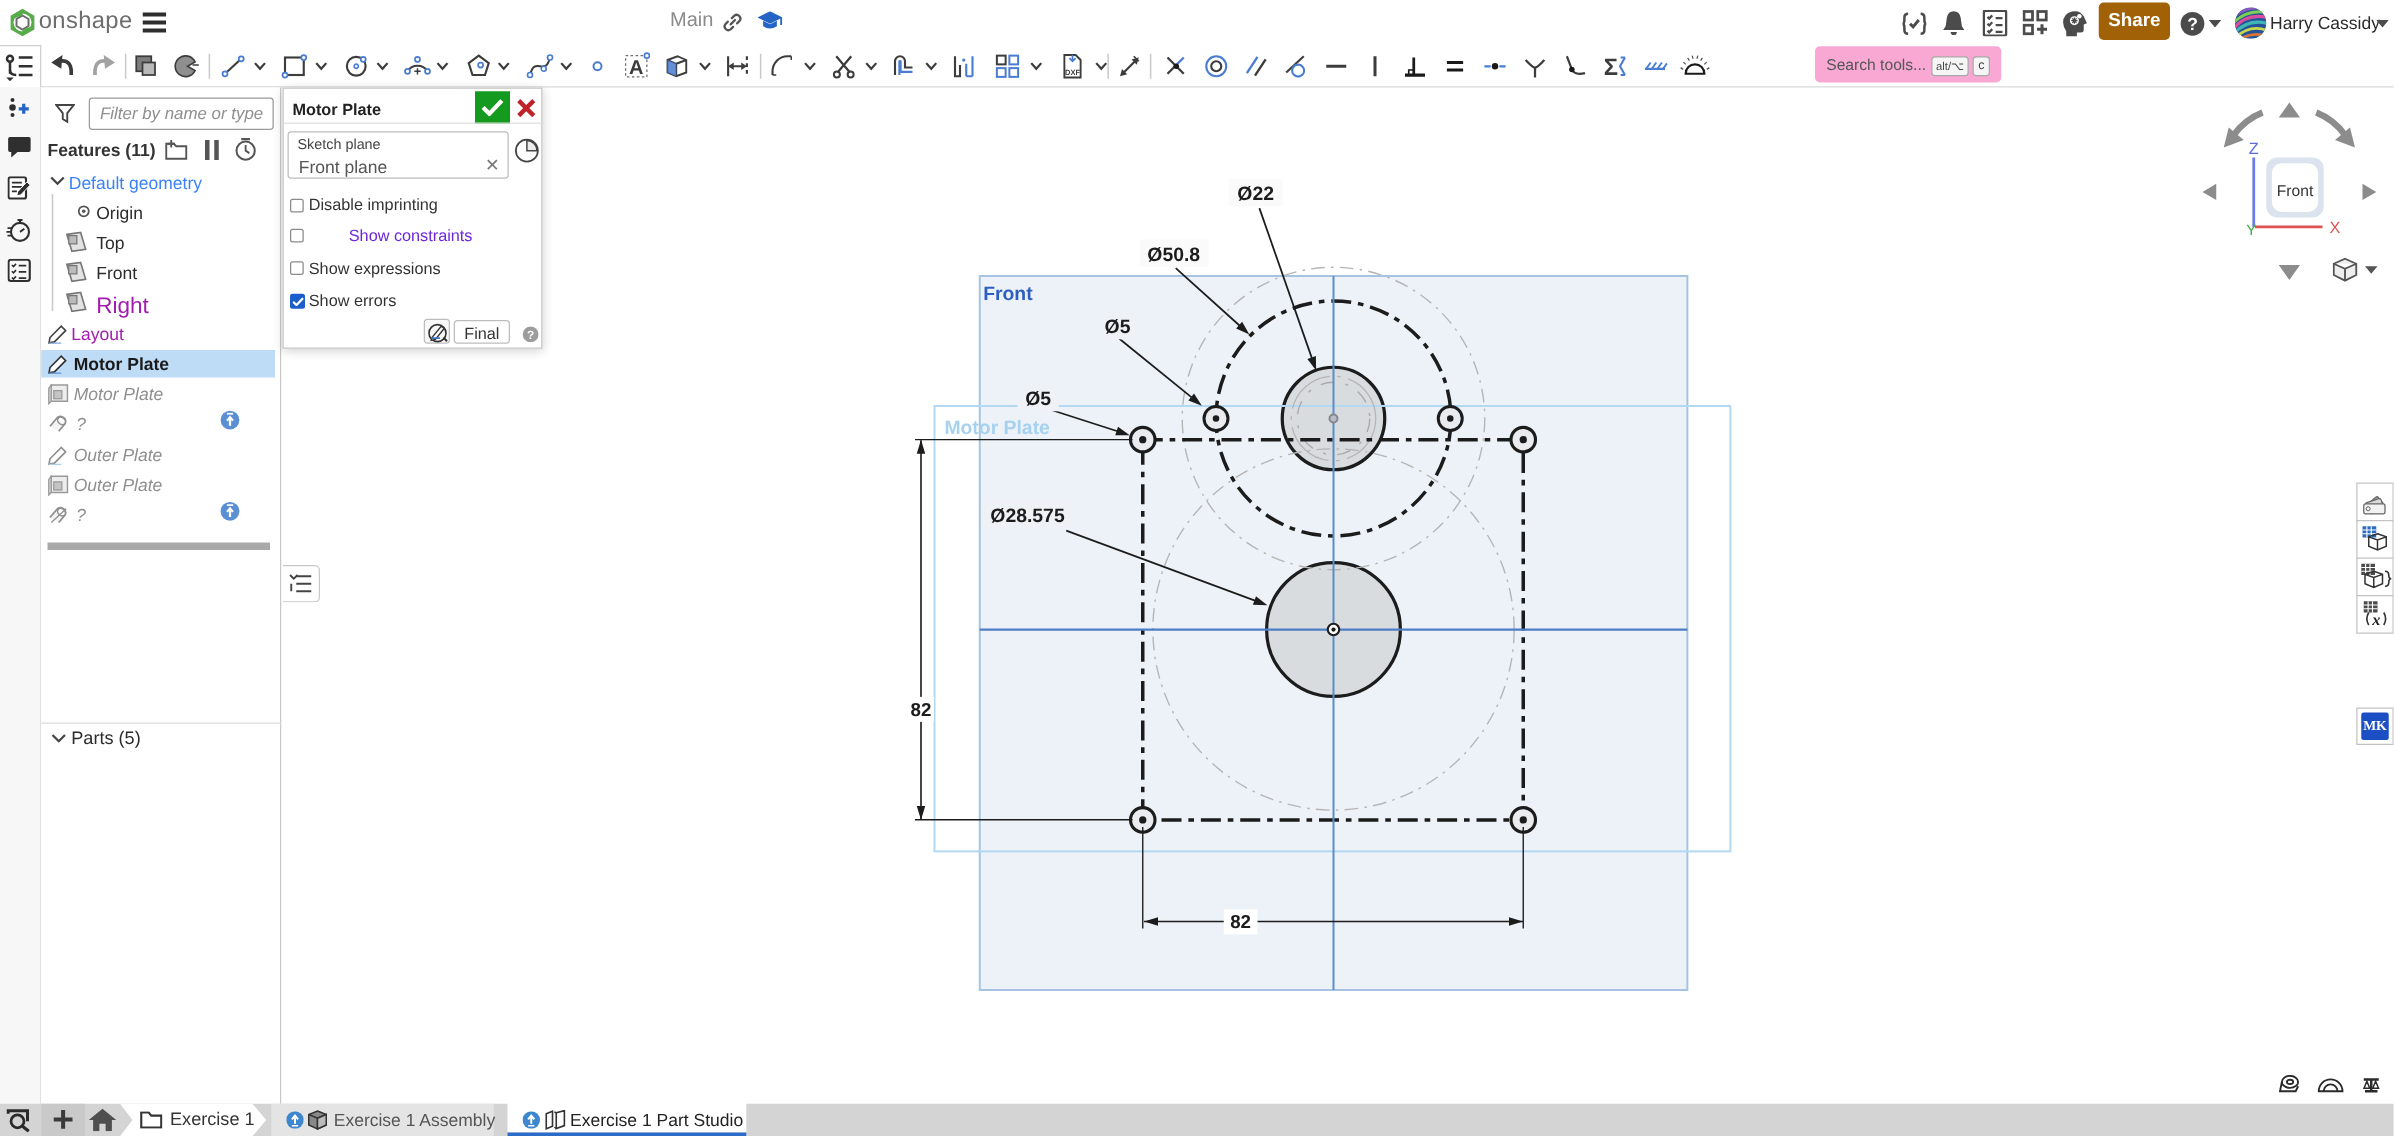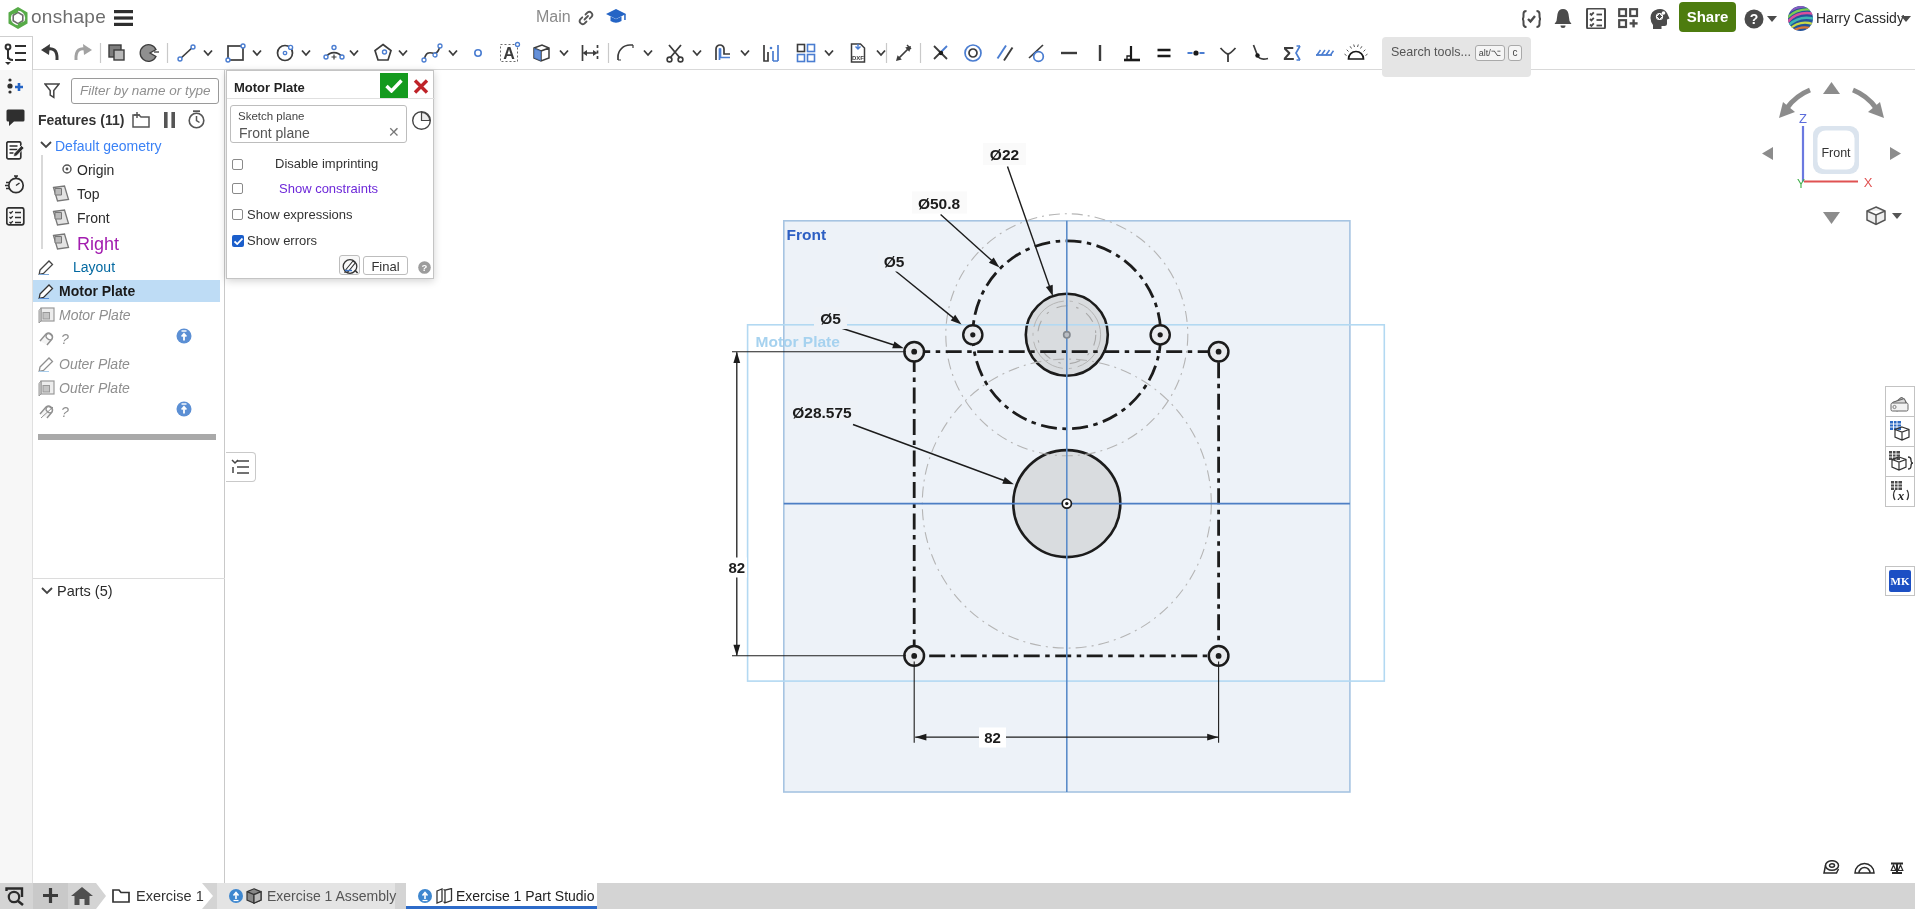--- a/index.html
+++ b/index.html
@@ -256,21 +256,21 @@
           <path d="M15.6 11.4 v8"></path>
           <path d="M11.6 15.4 h8"></path>
         </g>
     </svg>
     <svg class="abs" style="left:1650px;top:8px" width="20" height="22" viewBox="0 0 20 22">
       <path d="M3 21 L3 17 Q0.5 13.5 0.5 10 Q0.5 3 7.5 1.2 Q14 -0.2 17 5 L19.5 10.5 L17 11.5 L17 16 Q17 18 14.5 18 L11.5 18 L11.5 21 Z" fill="#4b4b4b"></path>
       <circle cx="9.5" cy="8.5" r="3.6" fill="#fff"></circle>
       <circle cx="13.5" cy="5" r="1.8" fill="#fff"></circle>
       <path d="M9.5 6 v5 M7 8.5 h5 M7.8 6.7 l3.4 3.6 M11.2 6.7 l-3.4 3.6" stroke="#4b4b4b" stroke-width="1"></path>
     </svg>
-    <div class="abs" style="left:1679px;top:2px;width:57px;height:30px;background:#4d7c0f;border-radius:4px;color:#fff;font-size:15px;font-weight:bold;text-align:center;line-height:30px;">Share</div>
+    <div class="abs" style="left:1679px;top:2px;width:57px;height:30px;background:#a16207;border-radius:4px;color:#fff;font-size:15px;font-weight:bold;text-align:center;line-height:30px;">Share</div>
     <svg class="abs" style="left:1744px;top:9px" width="20" height="20" viewBox="0 0 20 20">
       <circle cx="10" cy="10" r="9.5" fill="#4b4b4b"></circle>
       <text x="10" y="15" font-size="14" font-weight="bold" fill="#fff" text-anchor="middle" font-family="Liberation Sans">?</text>
     </svg>
     <svg class="abs" style="left:1767px;top:16px" width="10" height="6" viewBox="0 0 10 6">
         <polygon points="0,0 10,0 5,6" fill="#4b4b4b"></polygon>
       </svg>
 
     <svg class="abs" style="left:1788px;top:6px" width="25" height="25" viewBox="0 0 25 25">
       <defs>
@@ -491,21 +491,21 @@
           <path d="M449 14.5 l4 4.5 4 -4.5"></path>
           <path d="M560 14.5 l4 4.5 4 -4.5"></path>
           <path d="M644 14.5 l4 4.5 4 -4.5"></path>
           <path d="M693 14.5 l4 4.5 4 -4.5"></path>
           <path d="M741 14.5 l4 4.5 4 -4.5"></path>
           <path d="M825 14.5 l4 4.5 4 -4.5"></path>
           <path d="M877 14.5 l4 4.5 4 -4.5"></path>
     </g>
    </svg>
 
-   <div class="abs" style="left:1382px;top:1px;width:149px;height:40px;background:#e5e5e5;border-radius:4px;">
+   <div class="abs" style="left:1452px;top:1px;width:149px;height:29px;background:#f9a8d4;border-radius:4px;">
      <span style="position:absolute;left:9px;top:8px;font-size:12.5px;color:#555;">Search tools...</span>
      <span style="position:absolute;left:93px;top:8px;width:30px;height:16px;border:1px solid #a9a9a9;border-radius:3px;font-size:9px;color:#444;text-align:center;line-height:14px;background:#f5f5f5;">alt/⌥</span>
      <span style="position:absolute;left:126px;top:8px;width:14px;height:16px;border:1px solid #a9a9a9;border-radius:3px;font-size:10px;color:#444;text-align:center;line-height:14px;background:#f5f5f5;">c</span>
    </div>
   </div>
   <div id="treetab">
     <svg width="24" height="22" viewBox="0 0 24 22" style="position:absolute;left:4px;top:6px">
       <g stroke="#2f2f2f" stroke-width="2" fill="none">
         <circle cx="4" cy="4" r="2.4"></circle>
           <path d="M4 6.5 V16"></path>
@@ -600,21 +600,21 @@
           <path d="M2.5 2.5 L13.5 1 L17.5 14.5 L6.5 16 Z" fill="#e3e3e3" stroke="#777" stroke-width="1.3"></path>
           <path d="M4 3.5 h6.5 v6.5 h-6.5 Z" fill="#bbb" stroke="#777" stroke-width="1"></path>
         </svg>
     <div class="abs" style="left:44px;top:164px;font-size:18px;color:#a21caf;">Right</div>
 
     
     <svg class="abs" style="left:5px;top:189px" width="17" height="16" viewBox="0 0 17 16">
           <path d="M2 11 L11 2 L14.5 5.5 L5.5 14.5 L1.2 15.3 Z M11 2 l3.5 3.5" stroke="#444" stroke-width="1.3" fill="#fff"></path>
           <path d="M1 15.8 h10" stroke="#7aa7d8" stroke-width="1.6"></path>
         </svg>
-    <div class="abs" style="left:40px;top:189px;font-size:14px;color:#0369a1;">Layout</div>
+    <div class="abs" style="left:24px;top:189px;font-size:14px;color:#a21caf;">Layout</div>
 
     <div class="abs" style="left:0px;top:210px;width:187px;height:22px;background:#bedcf5;"></div>
     <svg class="abs" style="left:5px;top:213px" width="17" height="16" viewBox="0 0 17 16">
           <path d="M2 11 L11 2 L14.5 5.5 L5.5 14.5 L1.2 15.3 Z M11 2 l3.5 3.5" stroke="#333" stroke-width="1.3" fill="#fff"></path>
           <path d="M1 15.8 h10" stroke="#5b8fd4" stroke-width="1.6"></path>
         </svg>
     <div class="abs" style="left:26px;top:213px;font-size:14px;font-weight:bold;color:#1a1a1a;">Motor Plate</div>
 
     <svg class="abs" style="left:5px;top:237px" width="17" height="17" viewBox="0 0 17 17">
           <rect x="3" y="1" width="13" height="13" fill="#ededed" stroke="#999" stroke-width="1.2"></rect>
@@ -692,21 +692,21 @@
     <div class="abs" style="left:3px;top:34px;width:177px;height:38px;border:1px solid #bdbdbd;border-radius:3px;">
       <span style="position:absolute;left:7px;top:4px;font-size:11.5px;color:#444;">Sketch plane</span>
       <span style="position:absolute;left:8px;top:19px;font-size:14px;color:#555;">Front plane</span>
       <span style="position:absolute;left:157px;top:18px;font-size:14px;color:#777;">✕</span>
     </div>
     <svg class="abs" style="left:184px;top:39px" width="21" height="21" viewBox="0 0 21 21">
       <circle cx="10.5" cy="10.5" r="8.8" stroke="#444" stroke-width="1.4" fill="none"></circle>
       <path d="M10.5 10.5 V2.4 A 8.1 8.1 0 0 1 18.6 10.5 Z" fill="#ececec" stroke="#444" stroke-width="1.2"></path>
     </svg>
     <div class="abs" style="left:5px;top:88px;width:11px;height:11px;border:1.5px solid #8a8a8a;border-radius:2px;"></div>
-    <div class="abs" style="left:20px;top:85px;font-size:13px;color:#333;margin-left:28px;">Disable imprinting</div>
+    <div class="abs" style="left:20px;top:85px;font-size:13px;color:#333;">Disable imprinting</div>
     <div class="abs" style="left:5px;top:112px;width:11px;height:11px;border:1.5px solid #8a8a8a;border-radius:2px;"></div>
     <div class="abs" style="left:36px;top:110px;font-size:13px;color:#6d28d9;margin-left:16px;">Show constraints</div>
     <div class="abs" style="left:5px;top:138px;width:11px;height:11px;border:1.5px solid #8a8a8a;border-radius:2px;"></div>
     <div class="abs" style="left:20px;top:136px;font-size:13px;color:#333;">Show expressions</div>
     <div class="abs" style="left:5px;top:164px;width:12px;height:12px;background:#1b5ecb;border-radius:2px;">
       <svg style="position:absolute;left:1.5px;top:2.5px" width="9" height="7" viewBox="0 0 9 7">
           <path d="M0.5 3.5 L3.2 6 L8.5 0.5" stroke="#fff" stroke-width="1.8" fill="none"></path>
         </svg>
     </div>
     <div class="abs" style="left:20px;top:162px;font-size:13px;color:#333;">Show errors</div>

